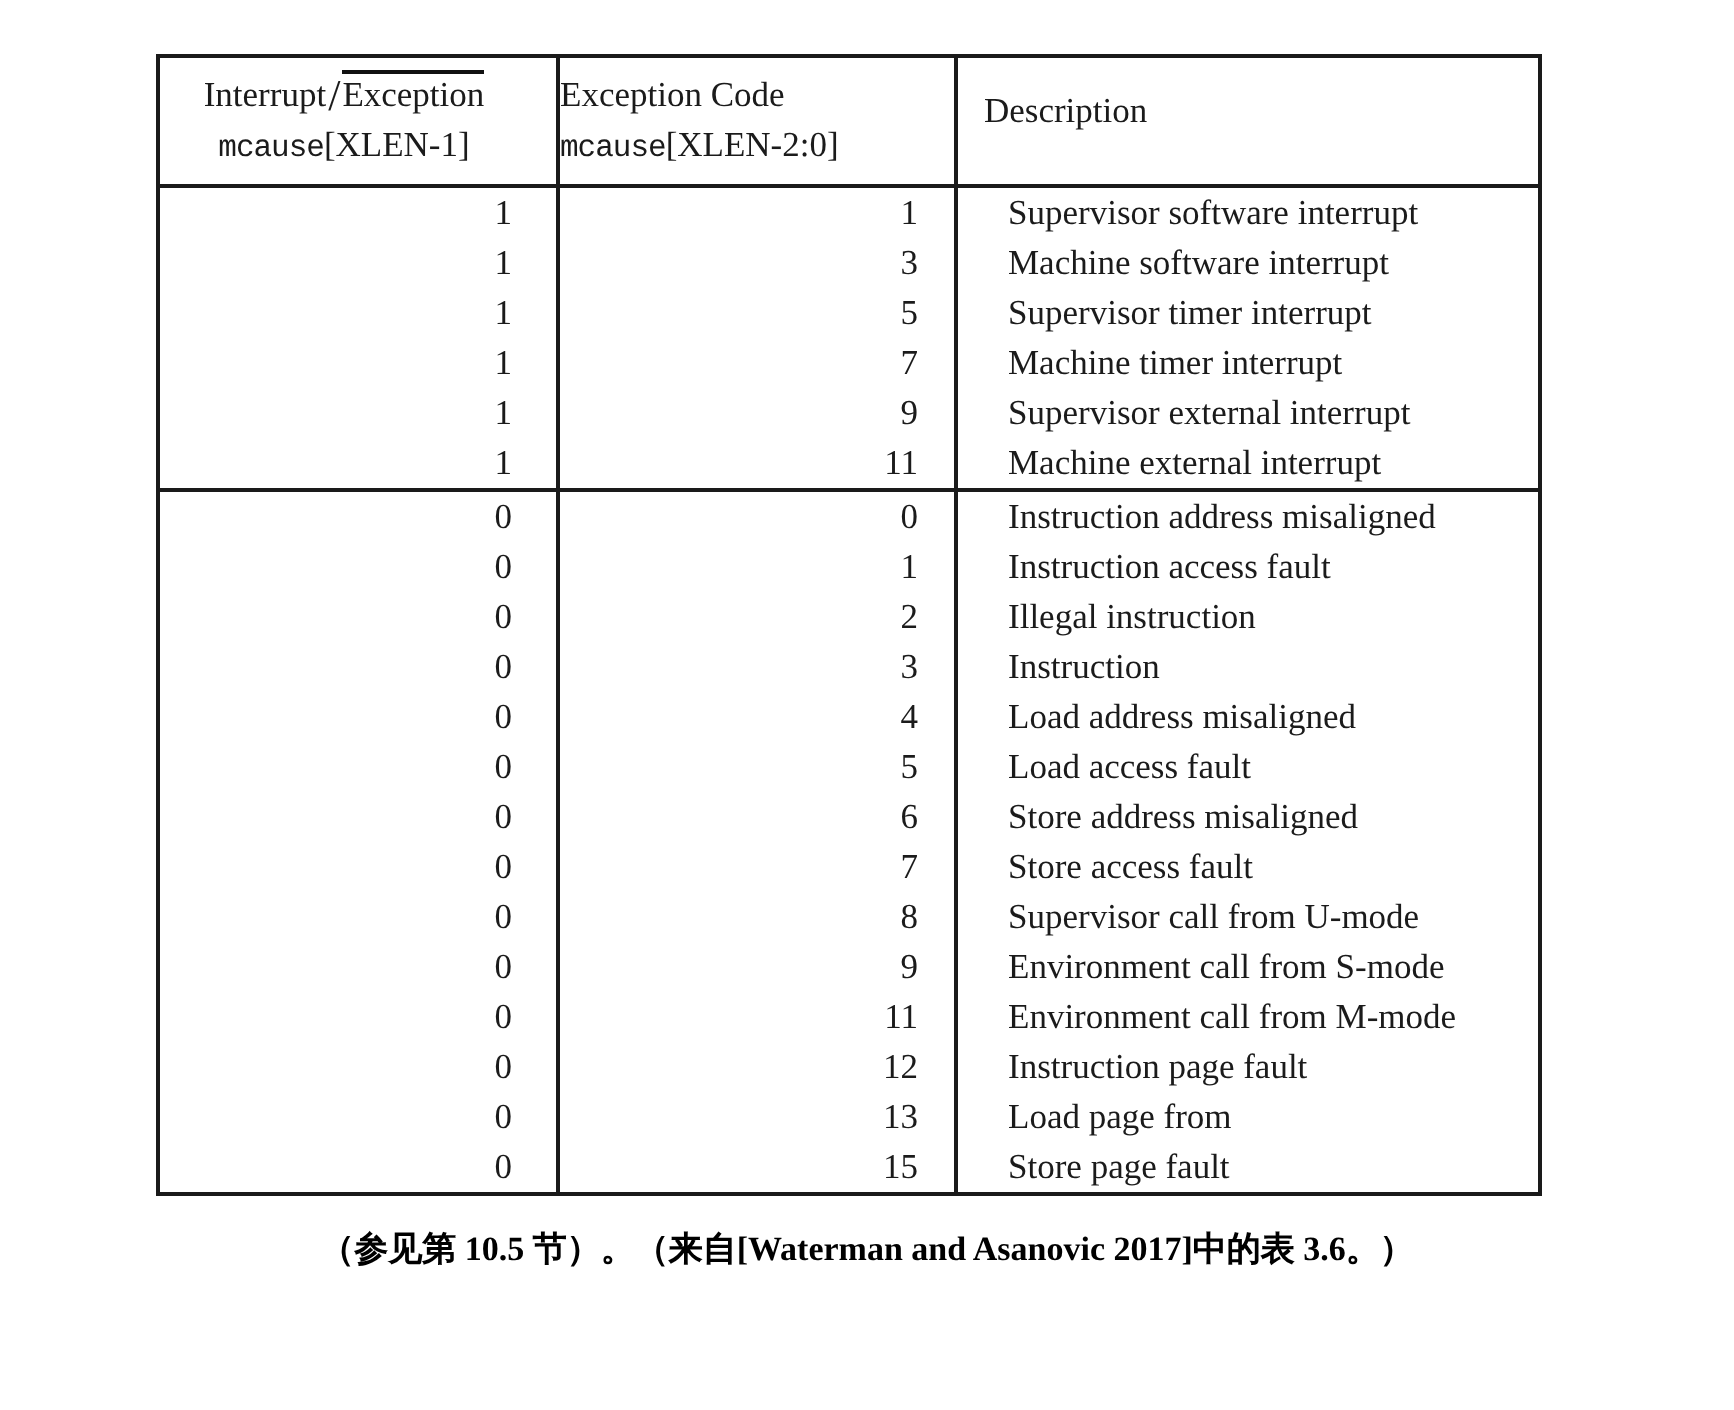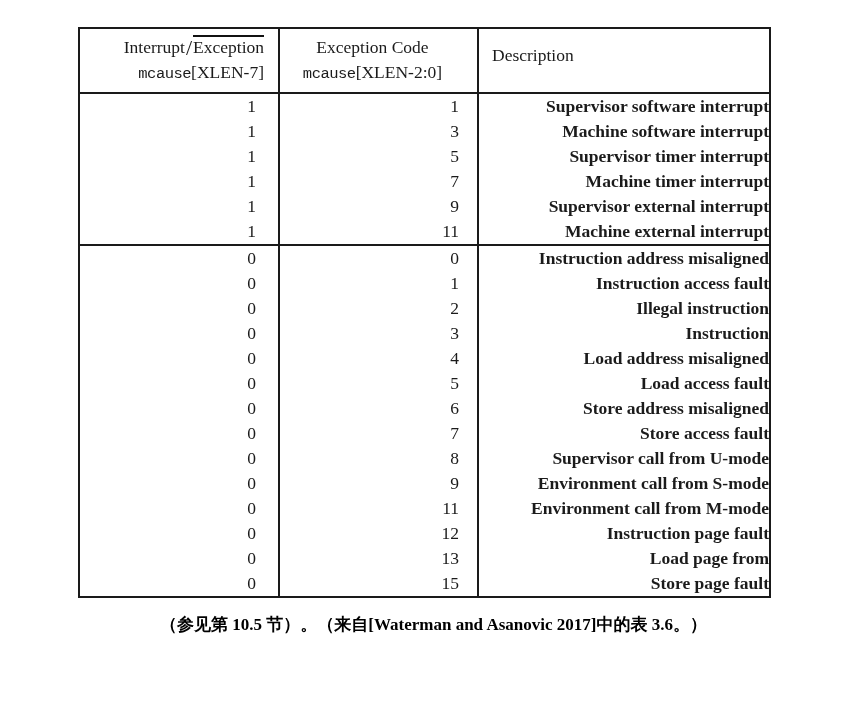--- a/index.html
+++ b/index.html
@@ -30,22 +30,22 @@
   col.c2 { width: 199px; }
   col.c3 { width: 292px; }
 
   thead th {
     font-weight: 400;
     font-size: 17.5px;
     vertical-align: top;
     padding: 6px 0 7px 0;
     border-bottom: 2px solid #1a1a1a;
   }
-  th.h1 { text-align: right; padding-right: 14px; }
-  th.h2 { text-align: center; padding-right: 12px; }
+  th.h1 { padding-right: 14px; }
+  th.h2 { text-align: left; padding-right: 12px; }
   th.h3 {
     vertical-align: middle;
     text-align: left;
     padding: 0 0 10px 13px;
     margin-top: 12px;
   }
   .hline { height: 25px; line-height: 25px; white-space: nowrap; }
 
   .tt {
     font-family: "Liberation Mono", "DejaVu Sans Mono", monospace;
@@ -68,21 +68,21 @@
   tbody td {
     height: 25px;
     line-height: 25px;
     font-size: 17.5px;
     padding: 0;
     white-space: nowrap;
     overflow: hidden;
   }
   .fig-table td:nth-child(1) { text-align: right; padding-right: 22px; }
   .fig-table td:nth-child(2) { text-align: right; padding-right: 18px; }
-  .fig-table td:nth-child(3) { text-align: right;  padding-left: 25px; font-weight: bold; }
+  .fig-table td:nth-child(3) { text-align: left;  padding-left: 25px; }
   .fig-table th:nth-child(2), .fig-table th:nth-child(3),
   .fig-table td:nth-child(2), .fig-table td:nth-child(3) {
     border-left: 2px solid #1a1a1a;
   }
   tr.section-start td { border-top: 2px solid #1a1a1a; }
 
   .caption {
     margin-top: 11px;
     width: 867px;
     text-align: center;
@@ -101,21 +101,21 @@
   <table class="fig-table">
     <colgroup>
         <col class="c1">
         <col class="c2">
         <col class="c3">
       </colgroup>
     <thead>
       <tr>
         <th class="h1">
           <div class="hline"><span>Interrupt</span><span class="slash">/</span><span class="overline">Exception</span></div>
-          <div class="hline"><span class="tt">mcause</span><span>[XLEN-7]</span></div>
+          <div class="hline"><span class="tt">mcause</span><span>[XLEN-1]</span></div>
         </th>
         <th class="h2">
           <div class="hline">Exception Code</div>
           <div class="hline"><span class="tt">mcause</span><span>[XLEN-2:0]</span></div>
         </th>
         <th class="h3">Description</th>
       </tr>
     </thead>
     <tbody>
         <tr>

